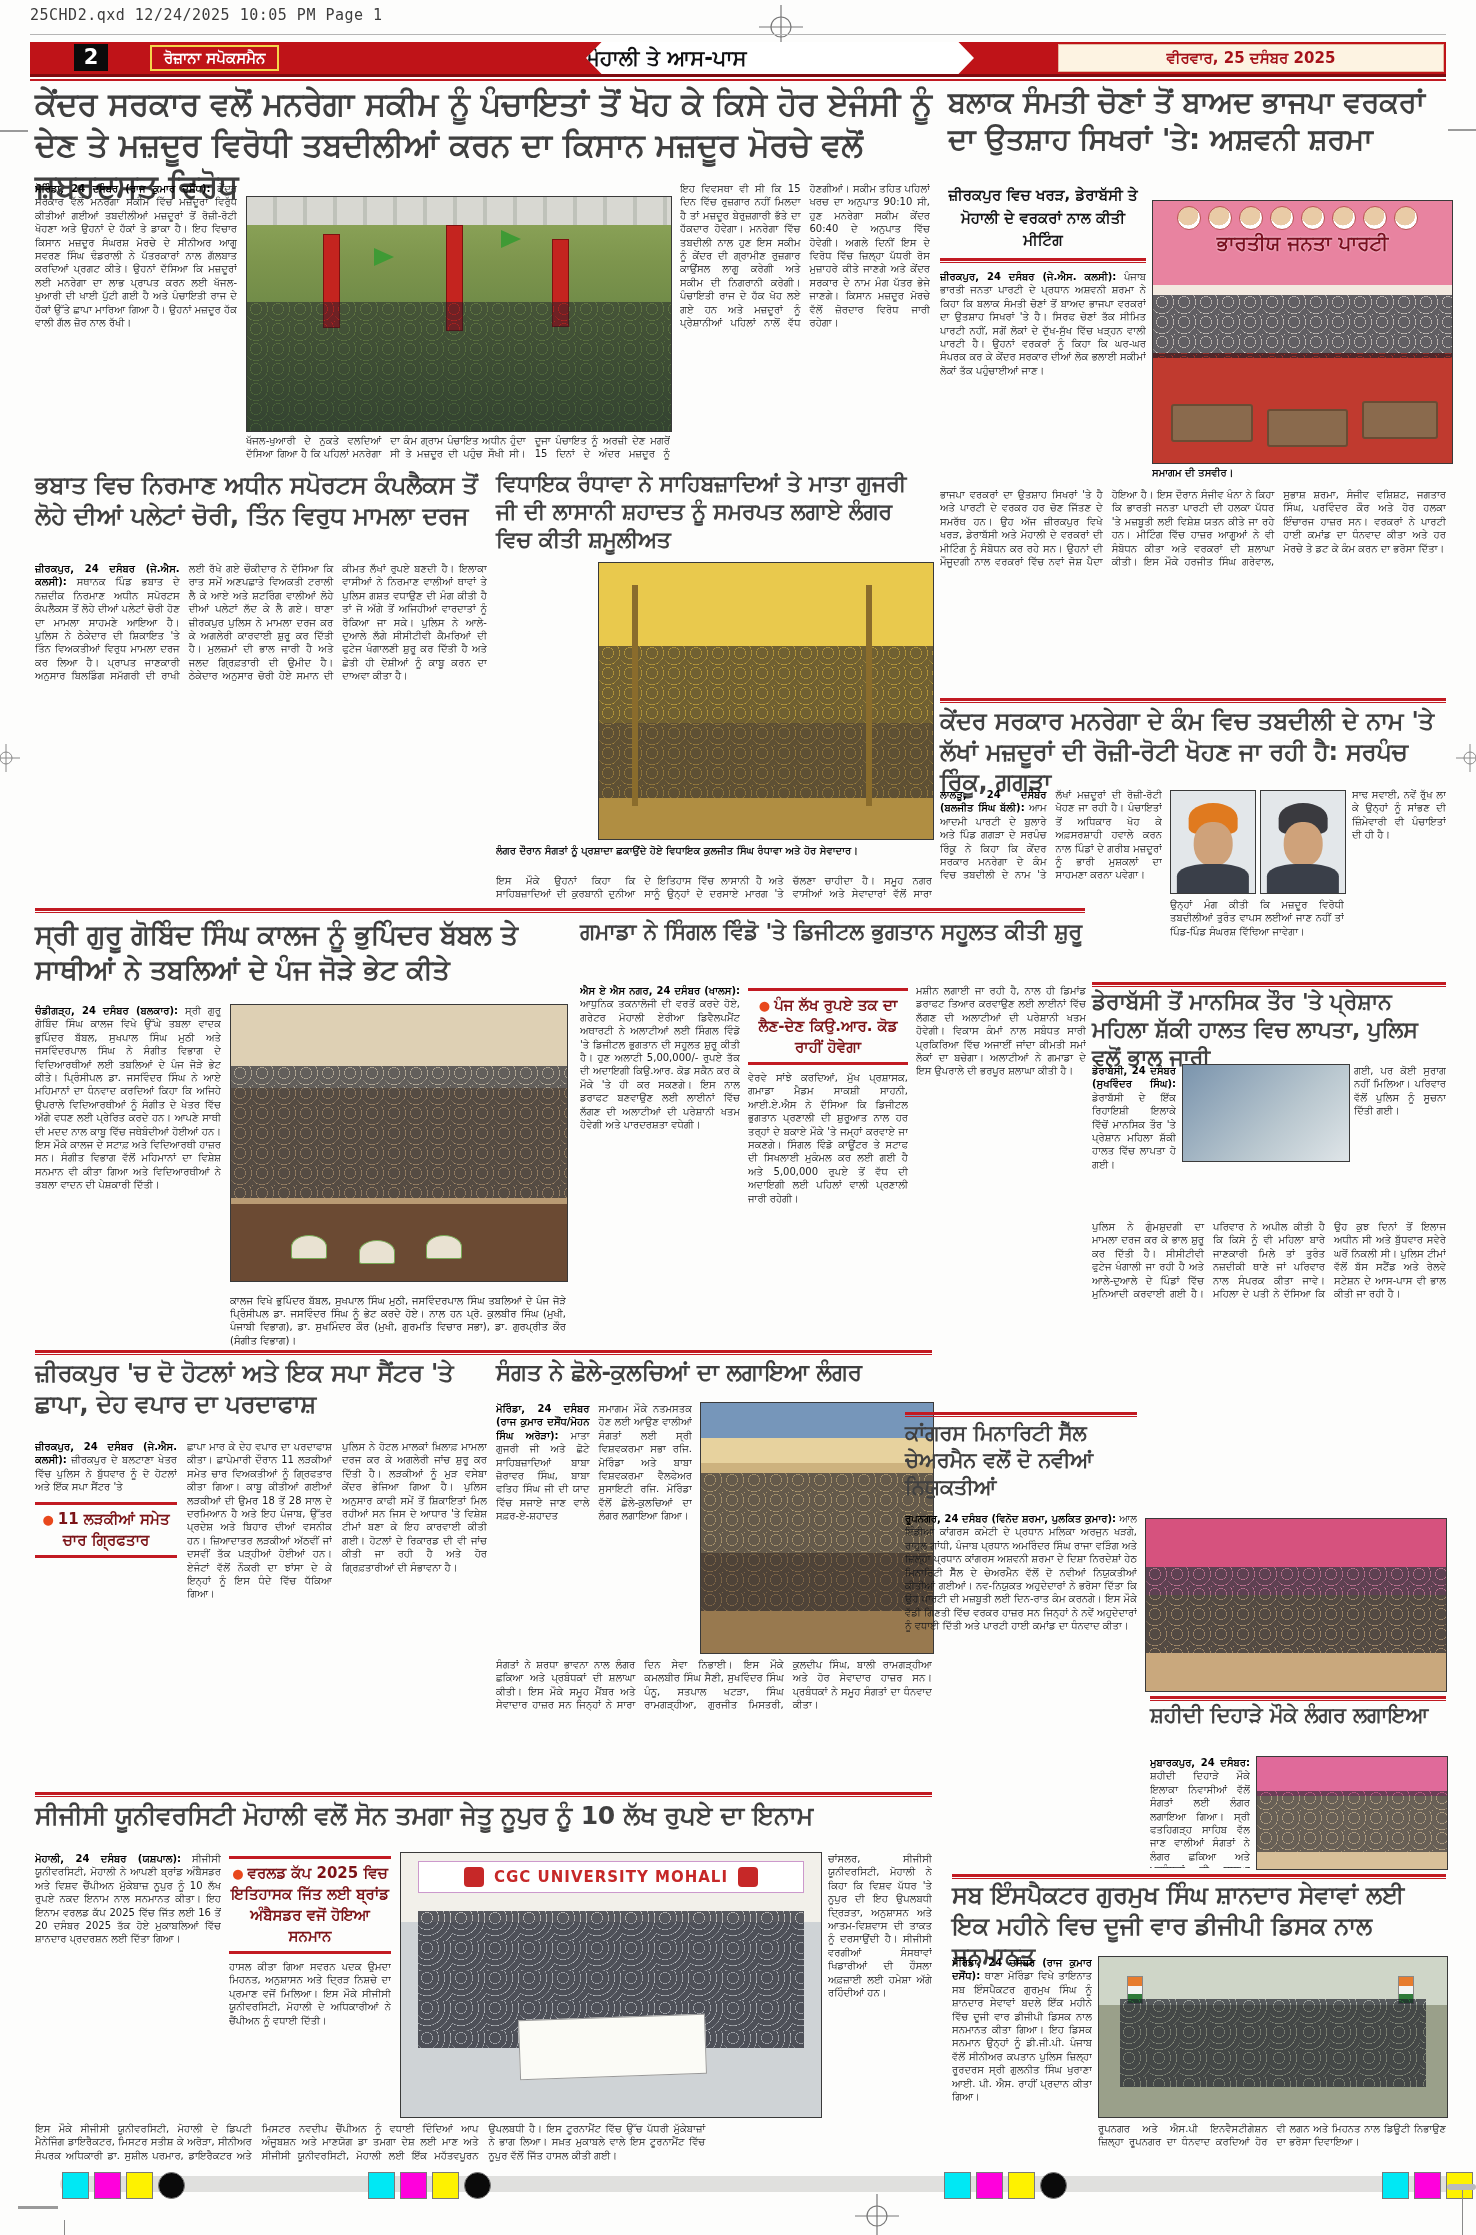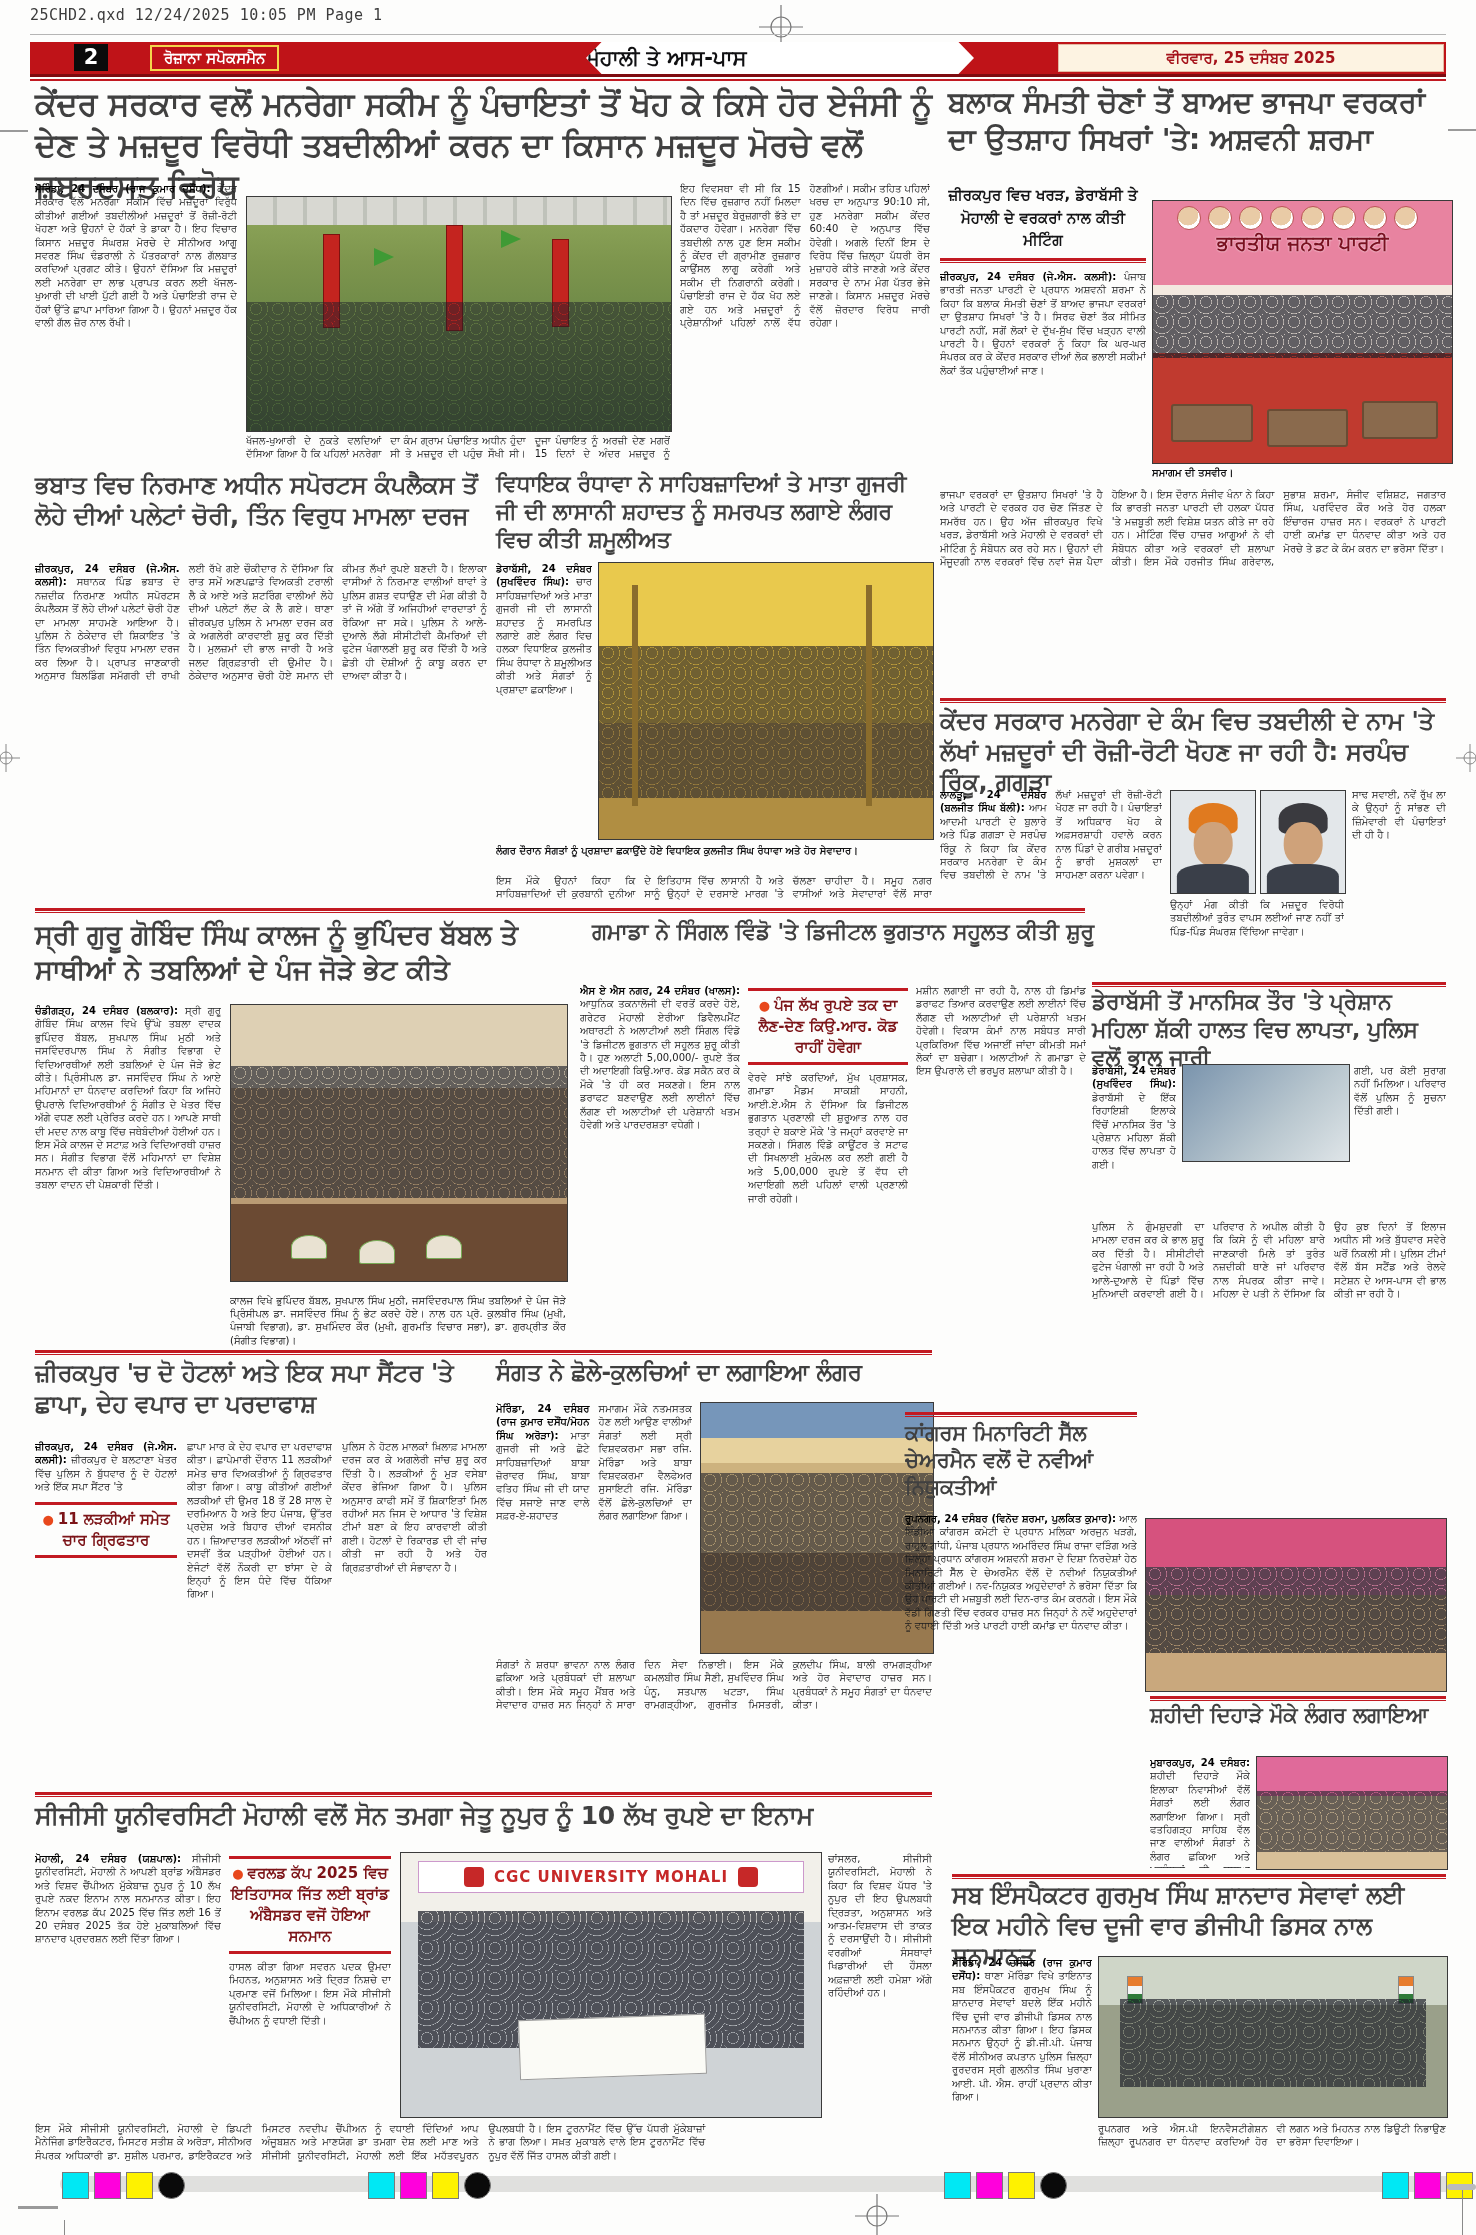--- a/index.html
+++ b/index.html
@@ -122,24 +122,20 @@
   <div class="tx cols2" style="left:680px;top:182px;width:250px;height:280px;">ਇਹ ਵਿਵਸਥਾ ਵੀ ਸੀ ਕਿ 15 ਦਿਨ ਵਿੱਚ ਰੁਜ਼ਗਾਰ ਨਹੀਂ ਮਿਲਦਾ ਹੈ ਤਾਂ ਮਜ਼ਦੂਰ ਬੇਰੁਜ਼ਗਾਰੀ ਭੱਤੇ ਦਾ ਹੱਕਦਾਰ ਹੋਵੇਗਾ। ਮਨਰੇਗਾ ਵਿੱਚ ਤਬਦੀਲੀ ਨਾਲ ਹੁਣ ਇਸ ਸਕੀਮ ਨੂੰ ਕੇਂਦਰ ਦੀ ਗ੍ਰਾਮੀਣ ਰੁਜ਼ਗਾਰ ਕਾਉਂਸਲ ਲਾਗੂ ਕਰੇਗੀ ਅਤੇ ਸਕੀਮ ਦੀ ਨਿਗਰਾਨੀ ਕਰੇਗੀ। ਪੰਚਾਇਤੀ ਰਾਜ ਦੇ ਹੱਕ ਖੋਹ ਲਏ ਗਏ ਹਨ ਅਤੇ ਮਜ਼ਦੂਰਾਂ ਨੂੰ ਪ੍ਰੇਸ਼ਾਨੀਆਂ ਪਹਿਲਾਂ ਨਾਲੋਂ ਵੱਧ ਹੋਣਗੀਆਂ। ਸਕੀਮ ਤਹਿਤ ਪਹਿਲਾਂ ਖਰਚ ਦਾ ਅਨੁਪਾਤ 90:10 ਸੀ, ਹੁਣ ਮਨਰੇਗਾ ਸਕੀਮ ਕੇਂਦਰ 60:40 ਦੇ ਅਨੁਪਾਤ ਵਿੱਚ ਹੋਵੇਗੀ। ਅਗਲੇ ਦਿਨੀਂ ਇਸ ਦੇ ਵਿਰੋਧ ਵਿੱਚ ਜ਼ਿਲ੍ਹਾ ਪੱਧਰੀ ਰੋਸ ਮੁਜ਼ਾਹਰੇ ਕੀਤੇ ਜਾਣਗੇ ਅਤੇ ਕੇਂਦਰ ਸਰਕਾਰ ਦੇ ਨਾਮ ਮੰਗ ਪੱਤਰ ਭੇਜੇ ਜਾਣਗੇ। ਕਿਸਾਨ ਮਜ਼ਦੂਰ ਮੋਰਚੇ ਵੱਲੋਂ ਜ਼ੋਰਦਾਰ ਵਿਰੋਧ ਜਾਰੀ ਰਹੇਗਾ।</div>
   <div class="tx cols3" style="left:246px;top:434px;width:424px;height:30px;">ਖੱਜਲ-ਖੁਆਰੀ ਦੇ ਨੁਕਤੇ ਵਲਦਿਆਂ ਦੱਸਿਆ ਗਿਆ ਹੈ ਕਿ ਪਹਿਲਾਂ ਮਨਰੇਗਾ ਦਾ ਕੰਮ ਗ੍ਰਾਮ ਪੰਚਾਇਤ ਅਧੀਨ ਹੁੰਦਾ ਸੀ ਤੇ ਮਜ਼ਦੂਰ ਦੀ ਪਹੁੰਚ ਸੌਖੀ ਸੀ। ਦੂਜਾ ਪੰਚਾਇਤ ਨੂੰ ਅਰਜ਼ੀ ਦੇਣ ਮਗਰੋਂ 15 ਦਿਨਾਂ ਦੇ ਅੰਦਰ ਮਜ਼ਦੂਰ ਨੂੰ ਰੁਜ਼ਗਾਰ ਮਿਲ ਜਾਂਦਾ ਸੀ। ਪ੍ਰਾਪਤੀ ਸਕੀਮ ਵਿੱਚ ਨਿਰੰਤਰ ਰੁਜ਼ਗਾਰ ਮਿਲਦਾ ਸੀ।</div>
 
   <div class="hd" style="left:35px;top:470px;width:452px;font-size:24px;">ਭਬਾਤ ਵਿਚ ਨਿਰਮਾਣ ਅਧੀਨ ਸਪੋਰਟਸ ਕੰਪਲੈਕਸ ਤੋਂ ਲੋਹੇ ਦੀਆਂ ਪਲੇਟਾਂ ਚੋਰੀ, ਤਿੰਨ ਵਿਰੁਧ ਮਾਮਲਾ ਦਰਜ</div>
   <div class="tx cols3" style="left:35px;top:562px;width:452px;height:344px;">
     <b class="dl">ਜ਼ੀਰਕਪੁਰ, 24 ਦਸੰਬਰ (ਜੇ.ਐਸ. ਕਲਸੀ):</b>
     <span>ਸਥਾਨਕ ਪਿੰਡ ਭਬਾਤ ਦੇ ਨਜ਼ਦੀਕ ਨਿਰਮਾਣ ਅਧੀਨ ਸਪੋਰਟਸ ਕੰਪਲੈਕਸ ਤੋਂ ਲੋਹੇ ਦੀਆਂ ਪਲੇਟਾਂ ਚੋਰੀ ਹੋਣ ਦਾ ਮਾਮਲਾ ਸਾਹਮਣੇ ਆਇਆ ਹੈ। ਪੁਲਿਸ ਨੇ ਠੇਕੇਦਾਰ ਦੀ ਸ਼ਿਕਾਇਤ 'ਤੇ ਤਿੰਨ ਵਿਅਕਤੀਆਂ ਵਿਰੁਧ ਮਾਮਲਾ ਦਰਜ ਕਰ ਲਿਆ ਹੈ। ਪ੍ਰਾਪਤ ਜਾਣਕਾਰੀ ਅਨੁਸਾਰ ਬਿਲਡਿੰਗ ਸਮੱਗਰੀ ਦੀ ਰਾਖੀ ਲਈ ਰੱਖੇ ਗਏ ਚੌਕੀਦਾਰ ਨੇ ਦੱਸਿਆ ਕਿ ਰਾਤ ਸਮੇਂ ਅਣਪਛਾਤੇ ਵਿਅਕਤੀ ਟਰਾਲੀ ਲੈ ਕੇ ਆਏ ਅਤੇ ਸ਼ਟਰਿੰਗ ਵਾਲੀਆਂ ਲੋਹੇ ਦੀਆਂ ਪਲੇਟਾਂ ਲੱਦ ਕੇ ਲੈ ਗਏ। ਥਾਣਾ ਜ਼ੀਰਕਪੁਰ ਪੁਲਿਸ ਨੇ ਮਾਮਲਾ ਦਰਜ ਕਰ ਕੇ ਅਗਲੇਰੀ ਕਾਰਵਾਈ ਸ਼ੁਰੂ ਕਰ ਦਿੱਤੀ ਹੈ। ਮੁਲਜ਼ਮਾਂ ਦੀ ਭਾਲ ਜਾਰੀ ਹੈ ਅਤੇ ਜਲਦ ਗ੍ਰਿਫ਼ਤਾਰੀ ਦੀ ਉਮੀਦ ਹੈ। ਠੇਕੇਦਾਰ ਅਨੁਸਾਰ ਚੋਰੀ ਹੋਏ ਸਮਾਨ ਦੀ ਕੀਮਤ ਲੱਖਾਂ ਰੁਪਏ ਬਣਦੀ ਹੈ। ਇਲਾਕਾ ਵਾਸੀਆਂ ਨੇ ਨਿਰਮਾਣ ਵਾਲੀਆਂ ਥਾਵਾਂ ਤੇ ਪੁਲਿਸ ਗਸ਼ਤ ਵਧਾਉਣ ਦੀ ਮੰਗ ਕੀਤੀ ਹੈ ਤਾਂ ਜੋ ਅੱਗੇ ਤੋਂ ਅਜਿਹੀਆਂ ਵਾਰਦਾਤਾਂ ਨੂੰ ਰੋਕਿਆ ਜਾ ਸਕੇ। ਪੁਲਿਸ ਨੇ ਆਲੇ-ਦੁਆਲੇ ਲੱਗੇ ਸੀਸੀਟੀਵੀ ਕੈਮਰਿਆਂ ਦੀ ਫੁਟੇਜ ਖੰਗਾਲਣੀ ਸ਼ੁਰੂ ਕਰ ਦਿੱਤੀ ਹੈ ਅਤੇ ਛੇਤੀ ਹੀ ਦੋਸ਼ੀਆਂ ਨੂੰ ਕਾਬੂ ਕਰਨ ਦਾ ਦਾਅਵਾ ਕੀਤਾ ਹੈ।</span>
   </div>
 
   <div class="hd" style="left:496px;top:470px;width:436px;font-size:22px;">ਵਿਧਾਇਕ ਰੰਧਾਵਾ ਨੇ ਸਾਹਿਬਜ਼ਾਦਿਆਂ ਤੇ ਮਾਤਾ ਗੁਜਰੀ ਜੀ ਦੀ ਲਾਸਾਨੀ ਸ਼ਹਾਦਤ ਨੂੰ ਸਮਰਪਤ ਲਗਾਏ ਲੰਗਰ ਵਿਚ ਕੀਤੀ ਸ਼ਮੂਲੀਅਤ</div>
-  <div class="tx" style="left:496px;top:562px;width:96px;height:278px;">
-    <b class="dl">ਡੇਰਾਬੱਸੀ, 24 ਦਸੰਬਰ (ਸੁਖਵਿੰਦਰ ਸਿੰਘ):</b>
-    <span>ਚਾਰ ਸਾਹਿਬਜ਼ਾਦਿਆਂ ਅਤੇ ਮਾਤਾ ਗੁਜਰੀ ਜੀ ਦੀ ਲਾਸਾਨੀ ਸ਼ਹਾਦਤ ਨੂੰ ਸਮਰਪਿਤ ਲਗਾਏ ਗਏ ਲੰਗਰ ਵਿਚ ਹਲਕਾ ਵਿਧਾਇਕ ਕੁਲਜੀਤ ਸਿੰਘ ਰੰਧਾਵਾ ਨੇ ਸ਼ਮੂਲੀਅਤ ਕੀਤੀ ਅਤੇ ਸੰਗਤਾਂ ਨੂੰ ਪ੍ਰਸ਼ਾਦਾ ਛਕਾਇਆ।</span>
-  </div>
   <div class="photo ph-langar" style="left:598px;top:562px;width:334px;height:276px;">
     <div class="dots" style="position:absolute;left:0;right:0;top:30%;height:55%;opacity:.65;"></div>
     <div style="position:absolute;left:10%;top:8%;width:6px;height:80%;background:#8a6c2c;"></div>
     <div style="position:absolute;left:80%;top:8%;width:6px;height:80%;background:#8a6c2c;"></div>
   </div>
   <div class="cap capb" style="left:496px;top:844px;width:436px;height:28px;">ਲੰਗਰ ਦੌਰਾਨ ਸੰਗਤਾਂ ਨੂੰ ਪ੍ਰਸ਼ਾਦਾ ਛਕਾਉਂਦੇ ਹੋਏ ਵਿਧਾਇਕ ਕੁਲਜੀਤ ਸਿੰਘ ਰੰਧਾਵਾ ਅਤੇ ਹੋਰ ਸੇਵਾਦਾਰ।</div>
   <div class="tx cols3" style="left:496px;top:874px;width:436px;height:30px;">ਇਸ ਮੌਕੇ ਉਹਨਾਂ ਕਿਹਾ ਕਿ ਸਾਹਿਬਜ਼ਾਦਿਆਂ ਦੀ ਕੁਰਬਾਨੀ ਦੁਨੀਆ ਦੇ ਇਤਿਹਾਸ ਵਿੱਚ ਲਾਸਾਨੀ ਹੈ ਅਤੇ ਸਾਨੂੰ ਉਨ੍ਹਾਂ ਦੇ ਦਰਸਾਏ ਮਾਰਗ 'ਤੇ ਚੱਲਣਾ ਚਾਹੀਦਾ ਹੈ। ਸਮੂਹ ਨਗਰ ਵਾਸੀਆਂ ਅਤੇ ਸੇਵਾਦਾਰਾਂ ਵੱਲੋਂ ਸਾਰਾ ਦਿਨ ਲੰਗਰ ਦੀ ਸੇਵਾ ਨਿਭਾਈ ਗਈ।</div>
 
   <div class="hd" style="left:948px;top:84px;width:498px;font-size:29px;">ਬਲਾਕ ਸੰਮਤੀ ਚੋਣਾਂ ਤੋਂ ਬਾਅਦ ਭਾਜਪਾ ਵਰਕਰਾਂ ਦਾ ਉਤਸ਼ਾਹ ਸਿਖਰਾਂ 'ਤੇ: ਅਸ਼ਵਨੀ ਸ਼ਰਮਾ</div>
   <div class="subhd" style="left:940px;top:184px;width:206px;">ਜ਼ੀਰਕਪੁਰ ਵਿਚ ਖਰੜ, ਡੇਰਾਬੱਸੀ ਤੇ ਮੋਹਾਲੀ ਦੇ ਵਰਕਰਾਂ ਨਾਲ ਕੀਤੀ ਮੀਟਿੰਗ</div>
@@ -204,21 +200,21 @@
     <span>ਸ੍ਰੀ ਗੁਰੂ ਗੋਬਿੰਦ ਸਿੰਘ ਕਾਲਜ ਵਿਖੇ ਉੱਘੇ ਤਬਲਾ ਵਾਦਕ ਭੁਪਿੰਦਰ ਬੱਬਲ, ਸੁਖਪਾਲ ਸਿੰਘ ਮੁਠੀ ਅਤੇ ਜਸਵਿੰਦਰਪਾਲ ਸਿੰਘ ਨੇ ਸੰਗੀਤ ਵਿਭਾਗ ਦੇ ਵਿਦਿਆਰਥੀਆਂ ਲਈ ਤਬਲਿਆਂ ਦੇ ਪੰਜ ਜੋੜੇ ਭੇਟ ਕੀਤੇ। ਪ੍ਰਿੰਸੀਪਲ ਡਾ. ਜਸਵਿੰਦਰ ਸਿੰਘ ਨੇ ਆਏ ਮਹਿਮਾਨਾਂ ਦਾ ਧੰਨਵਾਦ ਕਰਦਿਆਂ ਕਿਹਾ ਕਿ ਅਜਿਹੇ ਉਪਰਾਲੇ ਵਿਦਿਆਰਥੀਆਂ ਨੂੰ ਸੰਗੀਤ ਦੇ ਖੇਤਰ ਵਿੱਚ ਅੱਗੇ ਵਧਣ ਲਈ ਪ੍ਰੇਰਿਤ ਕਰਦੇ ਹਨ। ਆਪਣੇ ਸਾਥੀ ਦੀ ਮਦਦ ਨਾਲ ਕਾਬੂ ਵਿੱਚ ਜਥੇਬੰਦੀਆਂ ਹੋਈਆਂ ਹਨ। ਇਸ ਮੌਕੇ ਕਾਲਜ ਦੇ ਸਟਾਫ਼ ਅਤੇ ਵਿਦਿਆਰਥੀ ਹਾਜ਼ਰ ਸਨ। ਸੰਗੀਤ ਵਿਭਾਗ ਵੱਲੋਂ ਮਹਿਮਾਨਾਂ ਦਾ ਵਿਸ਼ੇਸ਼ ਸਨਮਾਨ ਵੀ ਕੀਤਾ ਗਿਆ ਅਤੇ ਵਿਦਿਆਰਥੀਆਂ ਨੇ ਤਬਲਾ ਵਾਦਨ ਦੀ ਪੇਸ਼ਕਾਰੀ ਦਿੱਤੀ।</span>
   </div>
   <div class="photo ph-college" style="left:230px;top:1004px;width:336px;height:276px;">
     <div class="dots" style="position:absolute;left:0;right:0;top:22%;height:48%;opacity:.75;"></div>
     <div style="position:absolute;left:18%;bottom:8%;width:34px;height:22px;border-radius:50% 50% 8% 8%;background:#e9e2d2;border:1px solid #7a5;"></div>
     <div style="position:absolute;left:38%;bottom:6%;width:34px;height:22px;border-radius:50% 50% 8% 8%;background:#e9e2d2;border:1px solid #7a5;"></div>
     <div style="position:absolute;left:58%;bottom:8%;width:34px;height:22px;border-radius:50% 50% 8% 8%;background:#e9e2d2;border:1px solid #7a5;"></div>
   </div>
   <div class="cap" style="left:230px;top:1286px;width:336px;height:62px;margin-top:8px;">ਕਾਲਜ ਵਿਖੇ ਭੁਪਿੰਦਰ ਬੱਬਲ, ਸੁਖਪਾਲ ਸਿੰਘ ਮੁਠੀ, ਜਸਵਿੰਦਰਪਾਲ ਸਿੰਘ ਤਬਲਿਆਂ ਦੇ ਪੰਜ ਜੋੜੇ ਪ੍ਰਿੰਸੀਪਲ ਡਾ. ਜਸਵਿੰਦਰ ਸਿੰਘ ਨੂੰ ਭੇਟ ਕਰਦੇ ਹੋਏ। ਨਾਲ ਹਨ ਪ੍ਰੋ. ਕੁਲਬੀਰ ਸਿੰਘ (ਮੁਖੀ, ਪੰਜਾਬੀ ਵਿਭਾਗ), ਡਾ. ਸੁਖਮਿੰਦਰ ਕੌਰ (ਮੁਖੀ, ਗੁਰਮਤਿ ਵਿਚਾਰ ਸਭਾ), ਡਾ. ਗੁਰਪ੍ਰੀਤ ਕੌਰ (ਸੰਗੀਤ ਵਿਭਾਗ)।</div>
 
-  <div class="hd" style="left:580px;top:918px;width:506px;font-size:22px;margin-left:12px;">ਗਮਾਡਾ ਨੇ ਸਿੰਗਲ ਵਿੰਡੋ 'ਤੇ ਡਿਜੀਟਲ ਭੁਗਤਾਨ ਸਹੂਲਤ ਕੀਤੀ ਸ਼ੁਰੂ</div>
+  <div class="hd" style="left:580px;top:918px;width:506px;font-size:22px;">ਗਮਾਡਾ ਨੇ ਸਿੰਗਲ ਵਿੰਡੋ 'ਤੇ ਡਿਜੀਟਲ ਭੁਗਤਾਨ ਸਹੂਲਤ ਕੀਤੀ ਸ਼ੁਰੂ</div>
   <div class="tx" style="left:580px;top:984px;width:160px;height:408px;">
     <b class="dl">ਐਸ ਏ ਐਸ ਨਗਰ, 24 ਦਸੰਬਰ (ਖਾਲਸ):</b>
     <span>ਆਧੁਨਿਕ ਤਕਨਾਲੋਜੀ ਦੀ ਵਰਤੋਂ ਕਰਦੇ ਹੋਏ, ਗਰੇਟਰ ਮੋਹਾਲੀ ਏਰੀਆ ਡਿਵੈਲਪਮੈਂਟ ਅਥਾਰਟੀ ਨੇ ਅਲਾਟੀਆਂ ਲਈ ਸਿੰਗਲ ਵਿੰਡੋ 'ਤੇ ਡਿਜੀਟਲ ਭੁਗਤਾਨ ਦੀ ਸਹੂਲਤ ਸ਼ੁਰੂ ਕੀਤੀ ਹੈ। ਹੁਣ ਅਲਾਟੀ 5,00,000/- ਰੁਪਏ ਤੱਕ ਦੀ ਅਦਾਇਗੀ ਕਿਉ.ਆਰ. ਕੋਡ ਸਕੈਨ ਕਰ ਕੇ ਮੌਕੇ 'ਤੇ ਹੀ ਕਰ ਸਕਣਗੇ। ਇਸ ਨਾਲ ਡਰਾਫਟ ਬਣਵਾਉਣ ਲਈ ਲਾਈਨਾਂ ਵਿੱਚ ਲੱਗਣ ਦੀ ਅਲਾਟੀਆਂ ਦੀ ਪਰੇਸ਼ਾਨੀ ਖਤਮ ਹੋਵੇਗੀ ਅਤੇ ਪਾਰਦਰਸ਼ਤਾ ਵਧੇਗੀ।</span>
   </div>
   <div class="abs" style="left:748px;top:984px;width:160px;height:408px;">
     <div class="kicker">
       <div class="krule"></div>
       <span class="kdot">●</span><span>ਪੰਜ ਲੱਖ ਰੁਪਏ ਤਕ ਦਾ ਲੈਣ-ਦੇਣ ਕਿਉ.ਆਰ. ਕੋਡ ਰਾਹੀਂ ਹੋਵੇਗਾ</span>
       <div class="krule"></div>
     </div>

